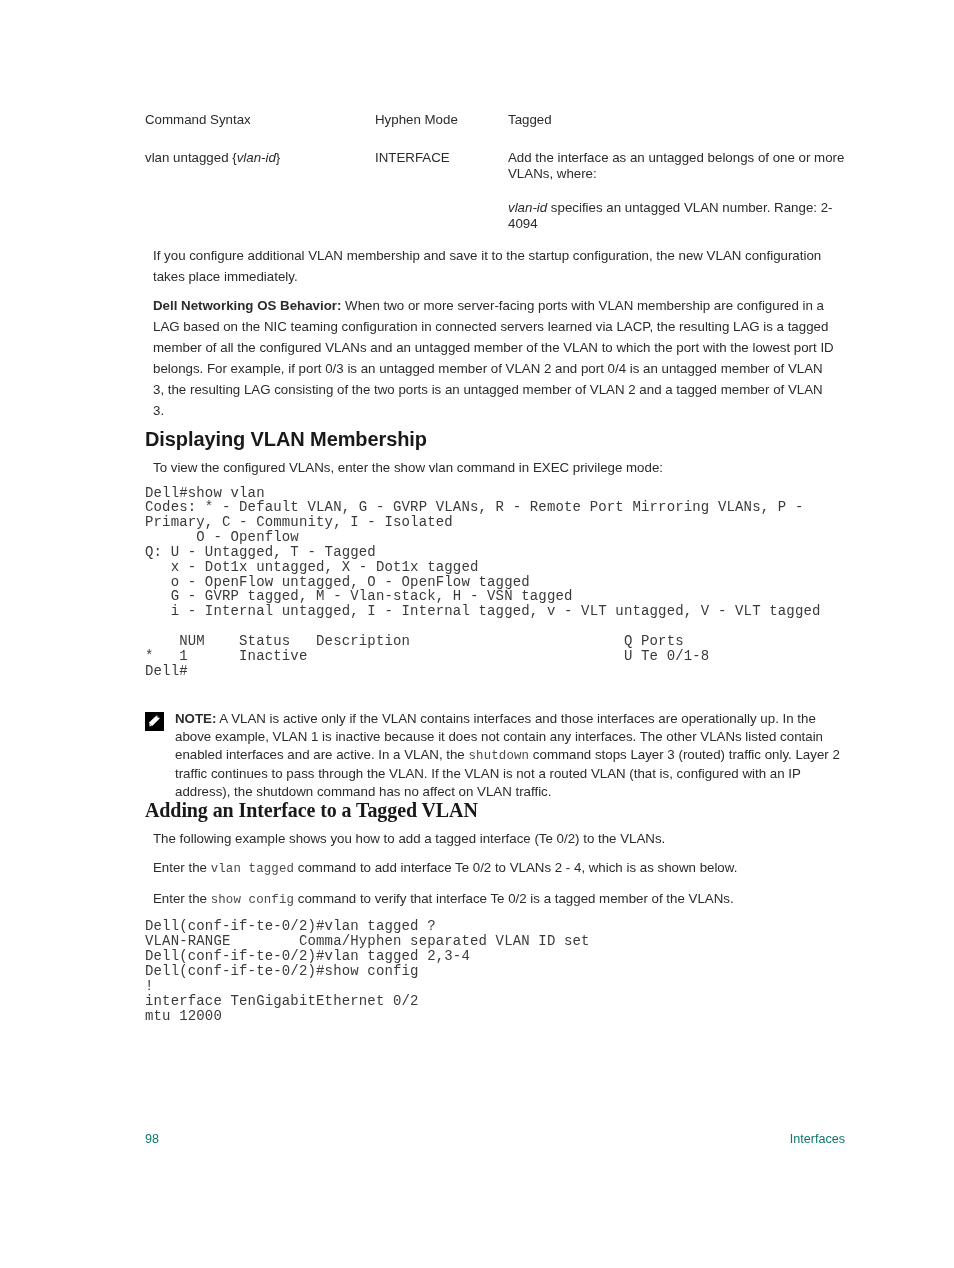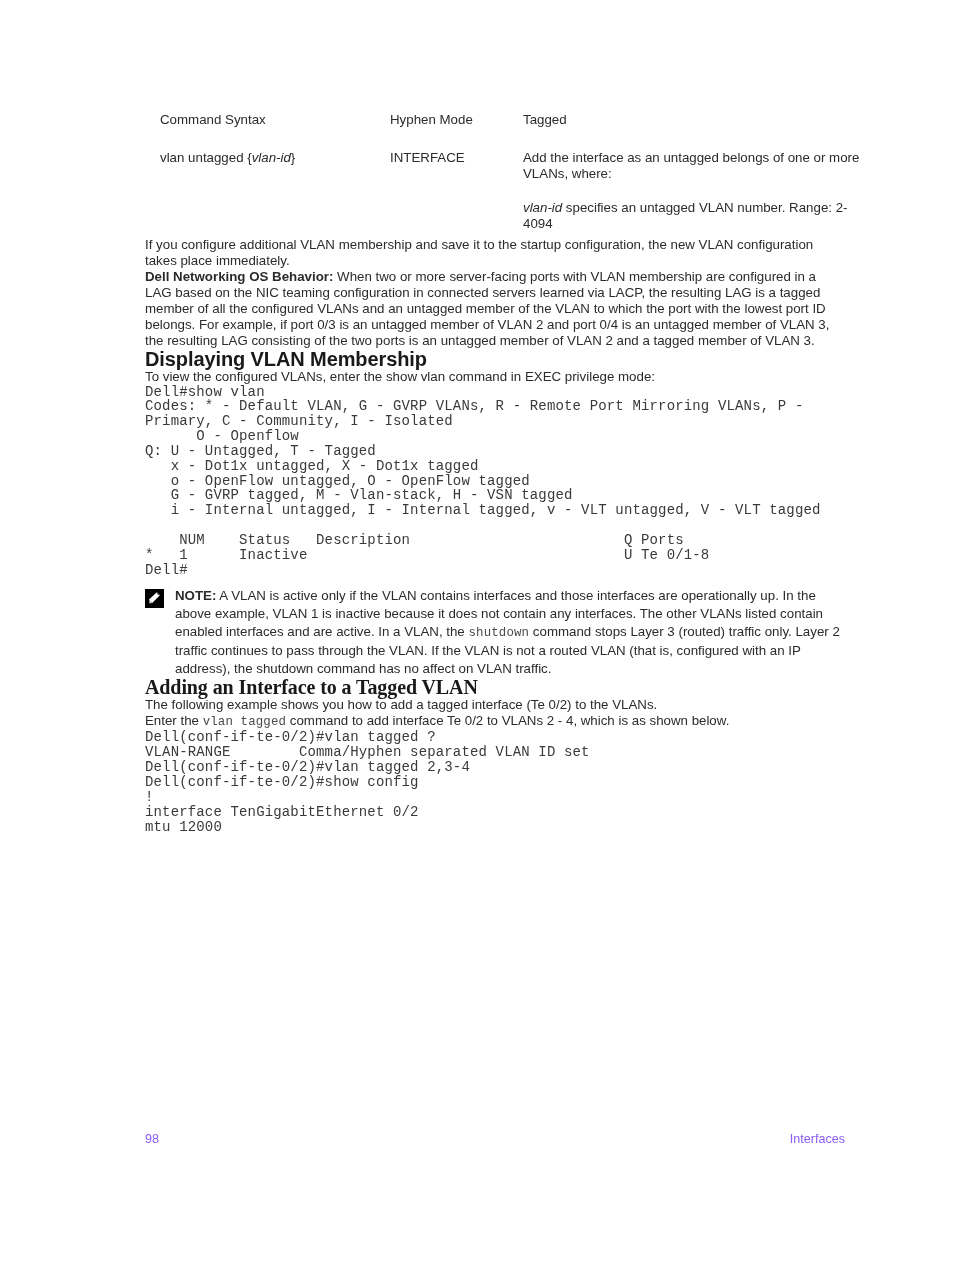--- a/index.html
+++ b/index.html
@@ -27,21 +27,21 @@
     position: absolute;
     left: 145px;
     top: 112px;
     width: 700px;
   }
 
   
   .syntax-table {
     width: 700px;
     border-collapse: collapse;
-    margin: 0 0 0 15px;
+    margin: 0 0 0 0;
   }
   .syntax-table col.c1 { width: 230px; }
   .syntax-table col.c2 { width: 133px; }
   .syntax-table col.c3 { width: 337px; }
   .syntax-table th,
   .syntax-table td {
     text-align: left;
     vertical-align: top;
     font-weight: normal;
     font-size: 13.3px;
@@ -50,22 +50,22 @@
     color: #2b2b2b;
   }
   .syntax-table thead th { padding-bottom: 21px; }
   .syntax-table tbody td { padding-bottom: 4px; }
   .purpose-extra { margin-top: 17px; }
   .syntax-table em { font-style: italic; }
 
   
   p.body {
     font-size: 13.3px;
-    line-height: 16px;
-    margin: 0;
+    line-height: 21px;
+    margin: 8px;
     color: #2b2b2b;
   }
   .gap-para { margin-top: 18px; }
   .gap-para-sm { margin-top: 11px; }
   .gap-para-xs { margin-top: 3px; }
   b, strong { font-weight: bold; }
 
   
   h2.sect {
     font-size: 20px;
@@ -95,21 +95,21 @@
   code.inline {
     font-size: 12.4px;
     color: #4a4a4a;
     letter-spacing: 0.15px;
   }
 
   
   .note {
     display: flex;
     align-items: flex-start;
-    margin-top: 10px;
+    margin-top: 32px;
   }
   .note-icon {
     flex: 0 0 auto;
     width: 19px;
     height: 19px;
     margin-right: 11px;
     margin-top: 2px;
   }
   .note-body {
     flex: 1 1 auto;
@@ -123,21 +123,21 @@
   
   .footer {
     position: absolute;
     left: 145px;
     top: 1132px;
     width: 700px;
     display: flex;
     justify-content: space-between;
     align-items: flex-start;
     font-size: 12.6px;
-    color: #8b5cf6;
+    color: #0f766e;
   }
 </style>
 </head>
 <body>
 
 <div class="page">
 
   <div class="content">
 
     <table class="syntax-table">
@@ -200,20 +200,21 @@
       </span>
       <div class="note-body"><span class="note-label">NOTE:</span><span> A VLAN is active only if the VLAN contains interfaces and those interfaces are operationally up. In the above example, VLAN 1 is inactive because it does not contain any interfaces. The other VLANs listed contain enabled interfaces and are active. In a VLAN, the </span><code class="inline">shutdown</code><span> command stops Layer 3 (routed) traffic only. Layer 2 traffic continues to pass through the VLAN. If the VLAN is not a routed VLAN (that is, configured with an IP address), the shutdown command has no affect on VLAN traffic.</span></div>
     </div>
 
     <h2 class="sect h-gap-2">Adding an Interface to a Tagged VLAN</h2>
 
     <p class="body gap-para-sm">The following example shows you how to add a tagged interface (Te 0/2) to the VLANs.</p>
 
     <p class="body gap-para-xs"><span>Enter the </span><code class="inline">vlan tagged</code><span> command to add interface Te 0/2 to VLANs 2 - 4, which is as shown below.</span></p>
 
+    <p class="body gap-para-xs"><span>Enter the </span><code class="inline">show config</code><span> command to verify that interface Te 0/2 is a tagged member of the VLANs.</span></p>
 
     <pre class="code code-gap-2">Dell(conf-if-te-0/2)#vlan tagged ?
 VLAN-RANGE        Comma/Hyphen separated VLAN ID set
 Dell(conf-if-te-0/2)#vlan tagged 2,3-4
 Dell(conf-if-te-0/2)#show config
 !
 interface TenGigabitEthernet 0/2
 mtu 12000</pre>
 
   </div>

